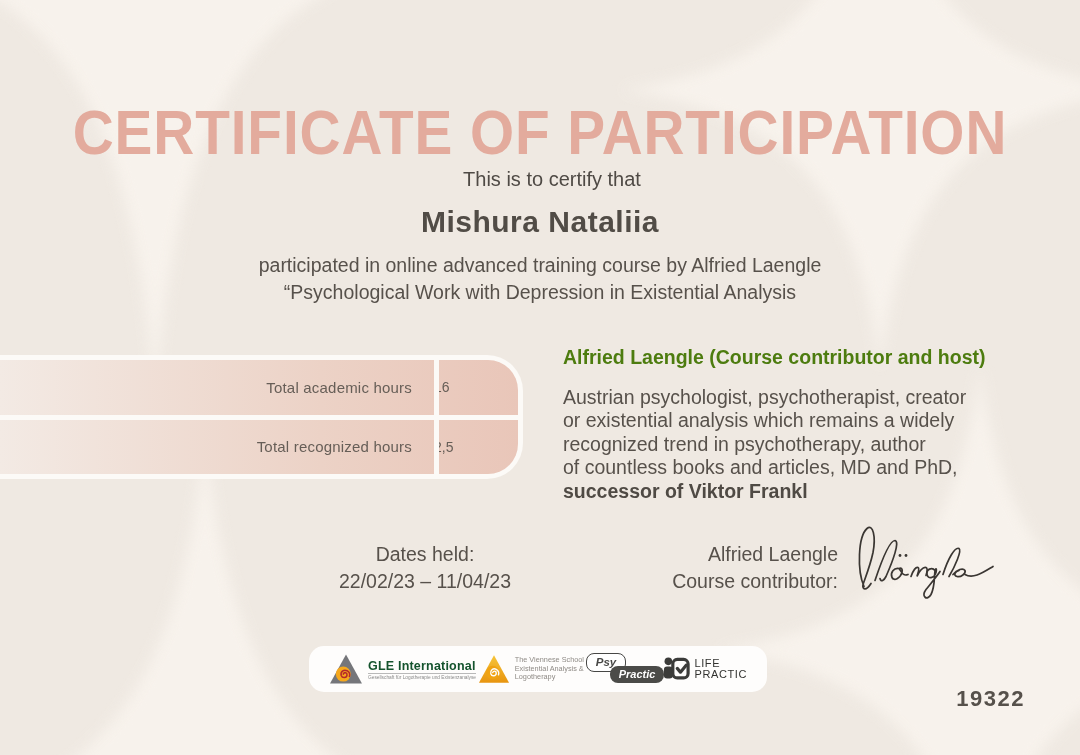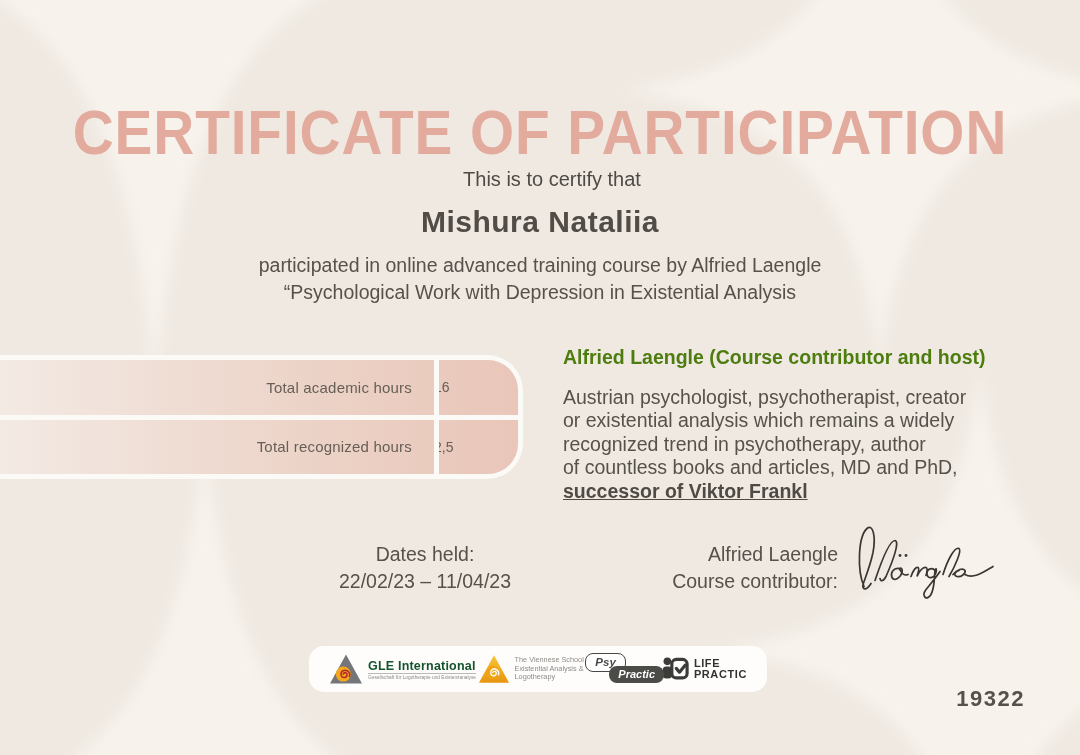--- a/index.html
+++ b/index.html
@@ -74,21 +74,21 @@
     position: absolute; left: 434px; top: 0; width: 5px; height: 124px;
     background: #fcfaf7;
   }
 
   
   .bio {
     position: absolute; left: 563px; top: 346px; width: 460px;
     font-size: 19.5px; line-height: 23.5px; color: #57514b;
   }
   .bio-heading { color: #4d7c0f; font-weight: 700; margin-bottom: 16px; }
-  .bio-bold { font-weight: 700; color: #4f4a44; text-decoration: underline; }
+  .bio-bold { font-weight: 700; color: #4f4a44; }
 
   
   .dates-block {
     position: absolute; left: 270px; top: 541px; width: 310px;
     text-align: center; font-size: 19.5px; line-height: 27px; color: #57514b;
   }
   .contrib-block {
     position: absolute; left: 560px; top: 541px; width: 278px;
     text-align: right; font-size: 19.5px; line-height: 27px; color: #57514b;
   }
@@ -113,21 +113,21 @@
     background: #fff; border: 1.8px solid #474745; border-radius: 8px;
     font-size: 11.5px; font-style: italic; font-weight: 700; color: #474745;
     padding: 2px 9px 3px 9px;
   }
   .psy-badge2 {
     position: absolute; left: 24px; top: 15px;
     background: #4b4b48; border-radius: 8px;
     font-size: 11px; font-style: italic; font-weight: 700; color: #fff;
     padding: 2px 9px 3px 9px;
   }
-  .lp-text { font-size: 11px; line-height: 11.5px; font-weight: 700; color: #32322f; letter-spacing: .6px; }
+  .lp-text { font-size: 11px; line-height: 11.5px; font-weight: 400; color: #32322f; letter-spacing: .6px; }
 
   .serial {
     position: absolute; left: 930px; top: 686px; width: 95px;
     text-align: right; font-size: 22px; font-weight: 700;
     color: #56514b; letter-spacing: 1.5px;
   }
 </style>
 </head>
 <body>
 

